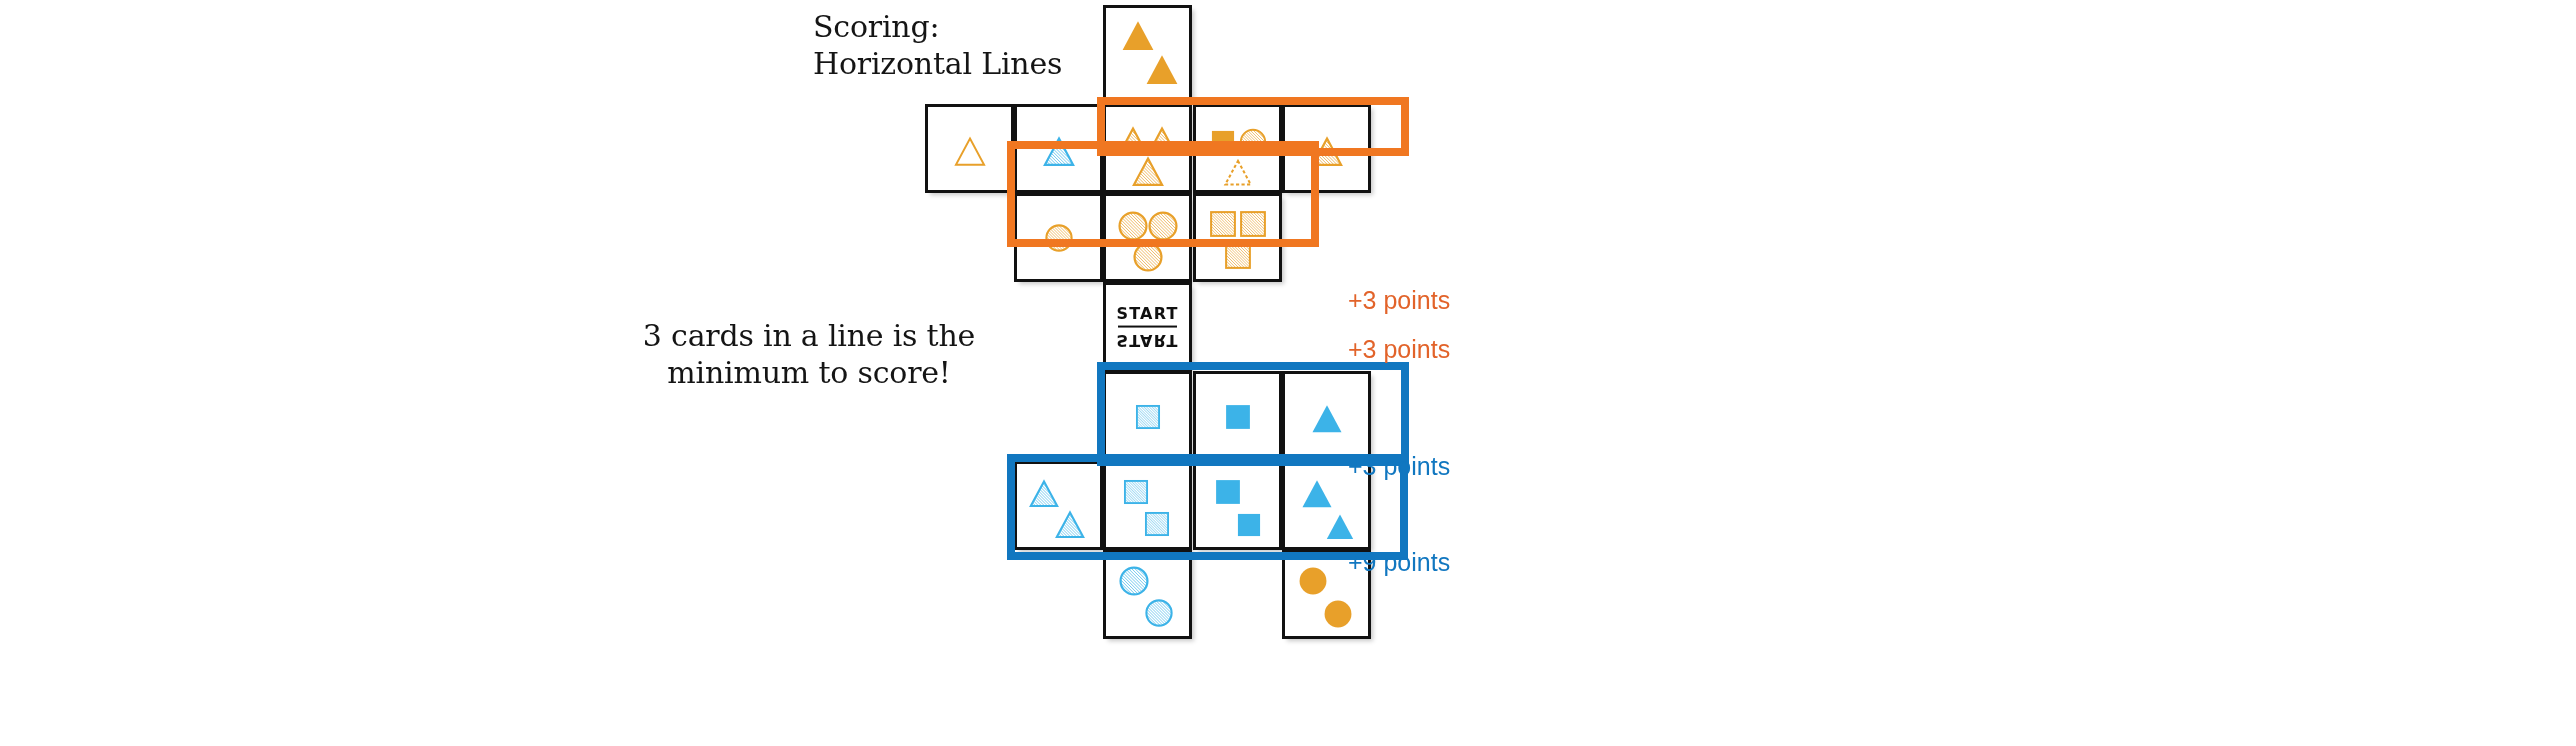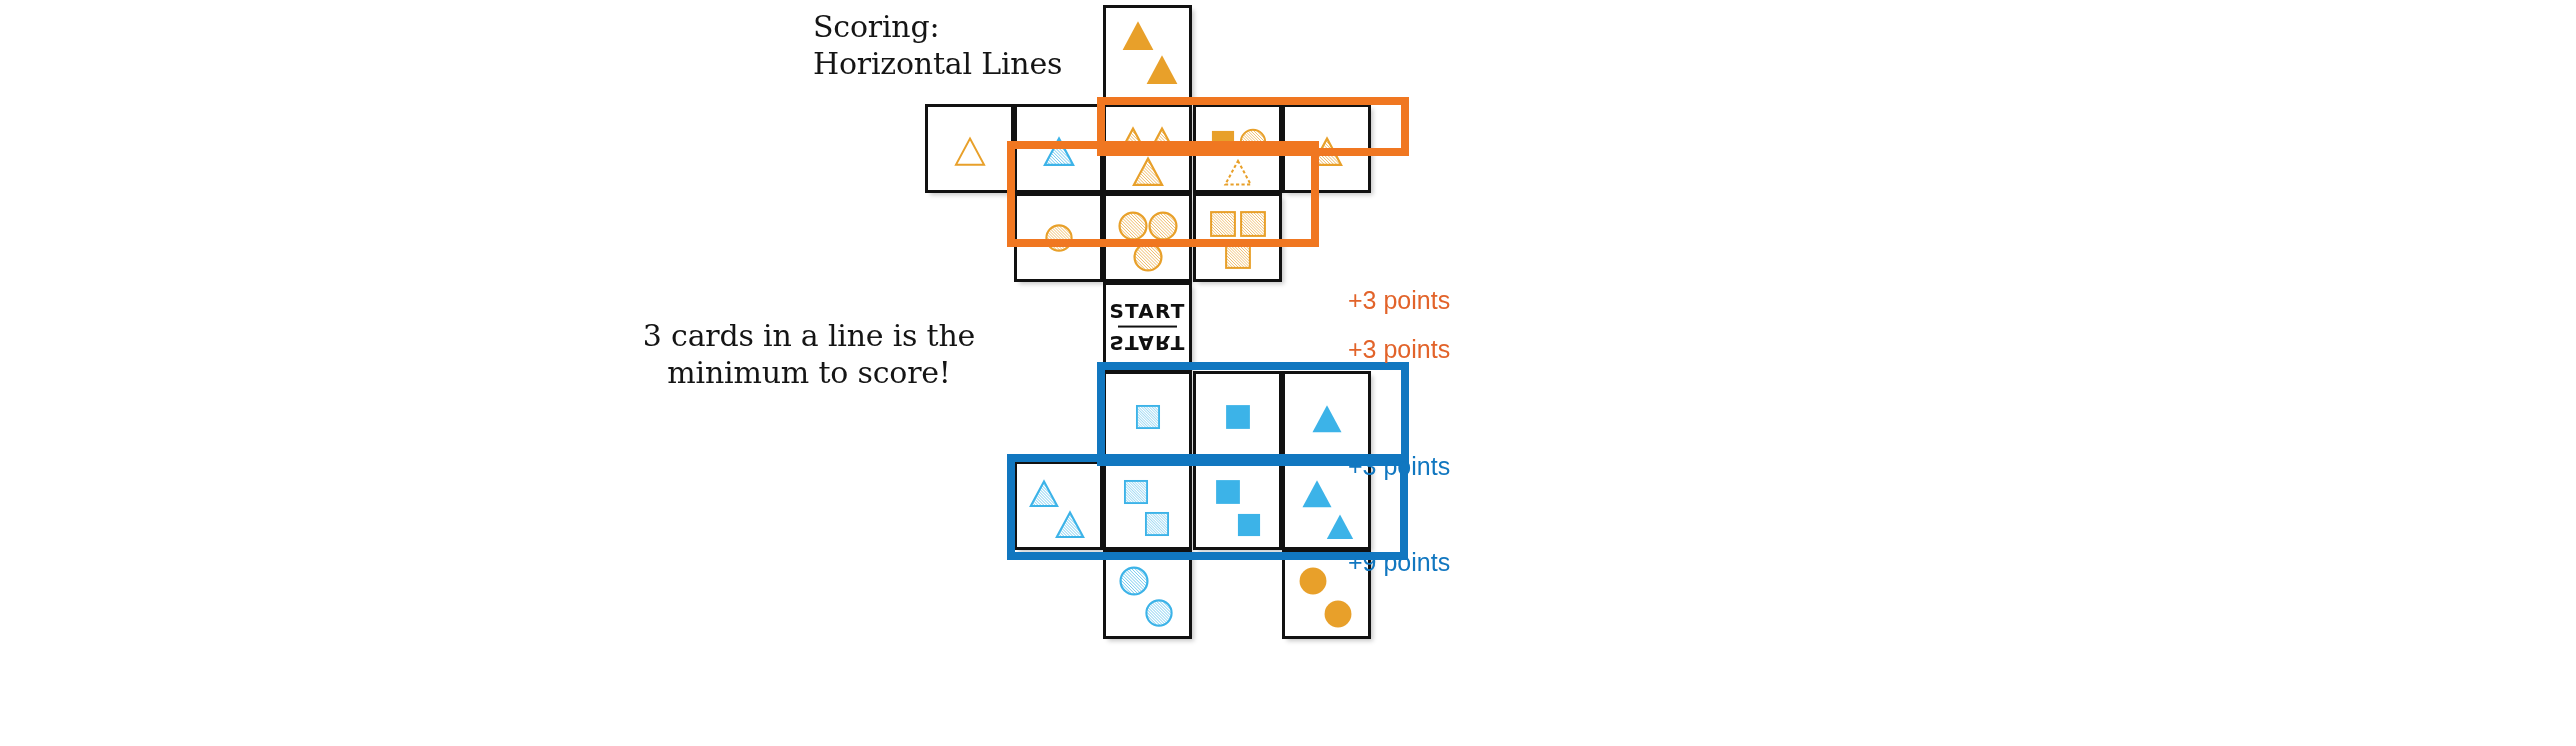--- a/index.html
+++ b/index.html
@@ -86,21 +86,21 @@
   .start-wrap {
     position: absolute;
     left: 0; right: 0;
     top: 50%;
     transform: translateY(-50%);
     text-align: center;
   }
   .start-top, .start-bot {
     font-family: "DejaVu Sans", "Liberation Sans", sans-serif;
     font-weight: 700;
-    font-size: 20px;
+    font-size: 16px;
     letter-spacing: 1.2px;
     color: #101010;
     line-height: 1.25;
   }
   .start-rule {
     width: 72%;
     height: 2.3px;
     background: #101010;
     margin: 2.3px auto;
   }

